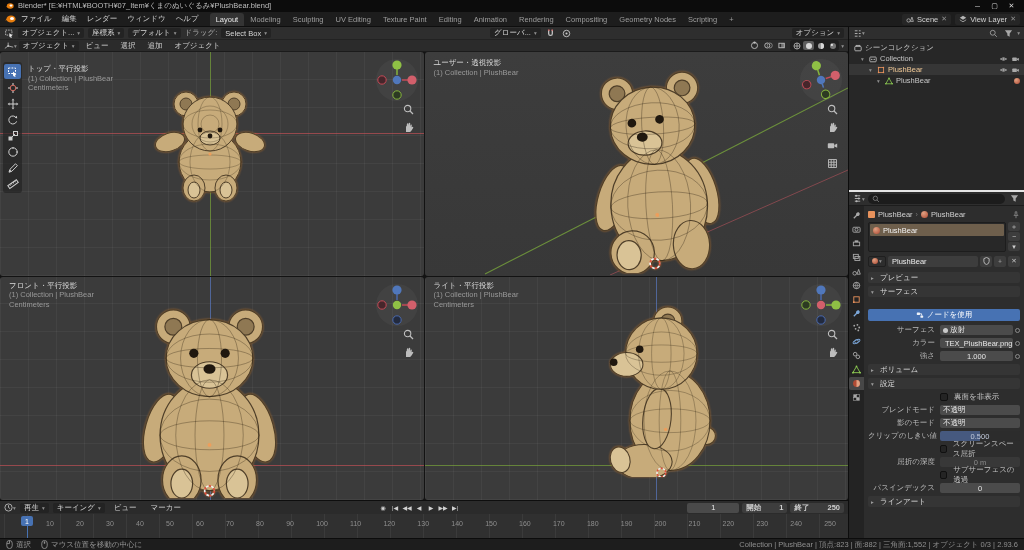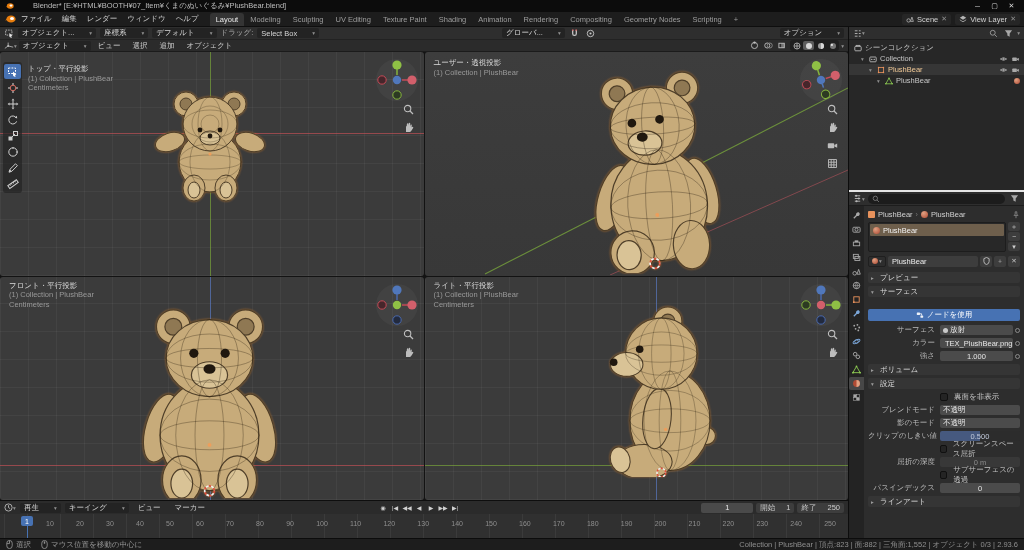--- a/index.html
+++ b/index.html
@@ -1,21 +1,21 @@
 <!DOCTYPE html>
 <html><head>
 <meta charset="utf-8">
 <style>
   *{margin:0;padding:0;box-sizing:border-box;font-family:"Liberation Sans","DejaVu Sans",sans-serif;user-select:none;}
   html,body{width:1024px;height:550px;overflow:hidden;background:#101010;}
   body{font-size:8px;color:#c9c9c9;}
   .app{width:1024px;height:550px;display:flex;flex-direction:column;}
 
   
-  .titlebar{height:12px;background:#0c0c0c;display:flex;align-items:center;padding:0 5px;gap:19px;font-size:7.5px;color:#bdbdbd;text-align:center;}
+  .titlebar{height:12px;background:#0c0c0c;display:flex;align-items:center;padding:0 5px;gap:4px;font-size:7.5px;color:#bdbdbd;text-align:center;}
   .wbtns{margin-left:auto;display:flex;gap:2px;}
   .wbtn{width:15px;height:10px;display:flex;align-items:center;justify-content:center;color:#d6d6d6;font-size:7px;}
 
   
   .topbar{height:15px;background:#1d1d1d;border-bottom:1px solid #0e0e0e;display:flex;align-items:center;padding:0 4px;font-size:7.5px;}
   .menu{padding:0 5px;color:#d2d2d2;height:100%;display:flex;align-items:center;}
   .tabs{display:flex;margin-left:6px;height:100%;align-items:flex-end;}
   .tab{padding:2px 6px 2px;color:#9d9d9d;border-radius:3px 3px 0 0;white-space:nowrap;}
   .tab.active{background:#343434;color:#e9e9e9;}
   .tbright{margin-left:auto;display:flex;gap:4px;align-items:center;}
@@ -23,21 +23,21 @@
   .x{color:#8f8f8f;font-size:7px;}
 
   
   .workarea{display:flex;height:511px;}
   .leftcol{width:848px;display:flex;flex-direction:column;}
   .rightcol{width:176px;border-left:1px solid #0d0d0d;display:flex;flex-direction:column;background:#272727;}
 
   
   .ts{height:13px;background:#2e2e2e;border-bottom:1px solid #222;display:flex;align-items:center;gap:4px;padding:0 4px;font-size:7.5px;}
   .vph{height:12px;background:#2b2b2b;border-bottom:1px solid #1b1b1b;display:flex;align-items:center;gap:2px;padding:0 4px;font-size:7.5px;}
-  .dd{background:#232323;border-radius:2px;padding:0 4px;height:10px;display:flex;align-items:center;gap:15px;color:#d5d5d5;white-space:nowrap;}
+  .dd{background:#232323;border-radius:2px;padding:0 4px;height:10px;display:flex;align-items:center;gap:3px;color:#d5d5d5;white-space:nowrap;}
   .car{font-size:5.5px;color:#909090;}
   .lbl{color:#aaa;white-space:nowrap;}
   .spacer{flex:1;}
   .icobtn{min-width:12px;height:10px;display:flex;align-items:center;justify-content:center;border-radius:2px;}
   .shadegrp{display:flex;background:#1f1f1f;border-radius:3px;padding:1px;gap:1px;}
   .shade{width:11px;height:9px;display:flex;align-items:center;justify-content:center;border-radius:2px;}
   .shade.active{background:#5d5d5d;}
 
   
   .quad{flex:1;background:#131313;display:grid;grid-template-columns:1fr 1fr;grid-template-rows:1fr 1fr;gap:1px;}
@@ -66,21 +66,21 @@
   .tool{height:15px;border-radius:2px;display:flex;align-items:center;justify-content:center;}
   .tool.active{background:#4772b3;}
 
   
   .tl{height:38px;border-top:1px solid #0e0e0e;display:flex;flex-direction:column;background:#2b2b2b;}
   .tlhead{height:13px;display:flex;align-items:center;gap:4px;padding:0 4px;font-size:7.5px;position:relative;}
   .transport{position:absolute;left:50%;transform:translateX(-56%);display:flex;gap:1px;align-items:center;}
   .tbtn{min-width:11px;height:10px;display:flex;align-items:center;justify-content:center;color:#d0d0d0;font-size:6px;border-radius:2px;}
   .tlright{margin-left:auto;display:flex;gap:3px;align-items:center;}
   .framefield{width:52px;height:10px;background:#4a4a4a;border-radius:2px;color:#ececec;display:flex;align-items:center;justify-content:center;}
-  .rangepill{height:10px;background:#3d3d3d;border-radius:2px;display:flex;align-items:center;gap:11px;padding:0 4px;color:#cfcfcf;}
+  .rangepill{height:10px;background:#3d3d3d;border-radius:2px;display:flex;align-items:center;gap:18px;padding:0 4px;color:#cfcfcf;font-weight:bold;}
   .ruler{flex:1;position:relative;background:#303030;
          background-image:repeating-linear-gradient(90deg,rgba(255,255,255,.05) 0 1px,transparent 1px 33px);
          background-position:27px 0;}
   .ticks{display:flex;justify-content:space-between;padding:6px 12px 0 46px;font-size:7px;color:#8e8e8e;}
   .playpill{position:absolute;left:21px;top:2px;height:10px;background:#4772b3;border-radius:2px;color:#fff;font-size:7px;display:flex;align-items:center;padding:0 4px;z-index:3;}
   .playline{position:absolute;left:27px;top:12px;bottom:0;width:1px;background:#4772b3;z-index:2;}
 
   
   .outliner{height:165px;display:flex;flex-direction:column;border-bottom:2px solid #e5e5e5;background:#272727;}
   .ohead{height:13px;background:#2e2e2e;border-bottom:1px solid #1d1d1d;display:flex;align-items:center;gap:3px;padding:0 4px;}
@@ -162,21 +162,21 @@
     <span class="menu">編集</span>
     <span class="menu">レンダー</span>
     <span class="menu">ウィンドウ</span>
     <span class="menu">ヘルプ</span>
     <div class="tabs">
       <span class="tab active">Layout</span>
       <span class="tab">Modeling</span>
       <span class="tab">Sculpting</span>
       <span class="tab">UV Editing</span>
       <span class="tab">Texture Paint</span>
-      <span class="tab">Shading</span>
+      <span class="tab">Editing</span>
       <span class="tab">Animation</span>
       <span class="tab">Rendering</span>
       <span class="tab">Compositing</span>
       <span class="tab">Geometry Nodes</span>
       <span class="tab">Scripting</span>
       <span class="tab">+</span>
     </div>
     <div class="tbright">
       <div class="pill">
         <svg width="8" height="8" viewBox="0 0 10 10">

